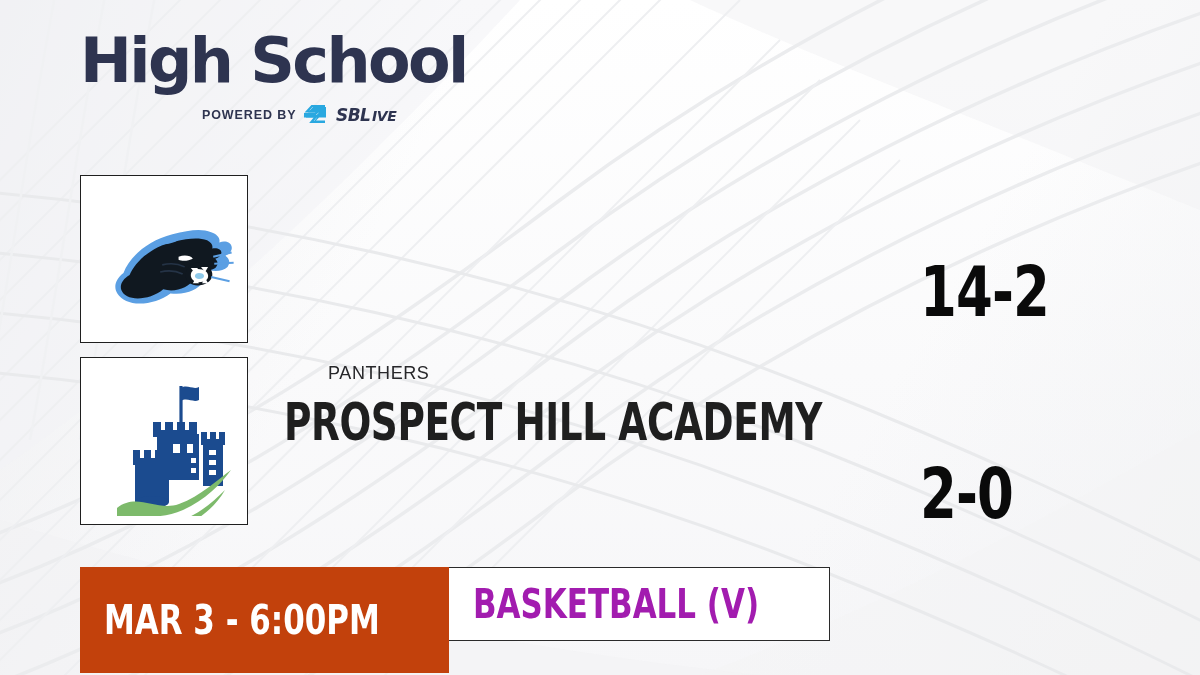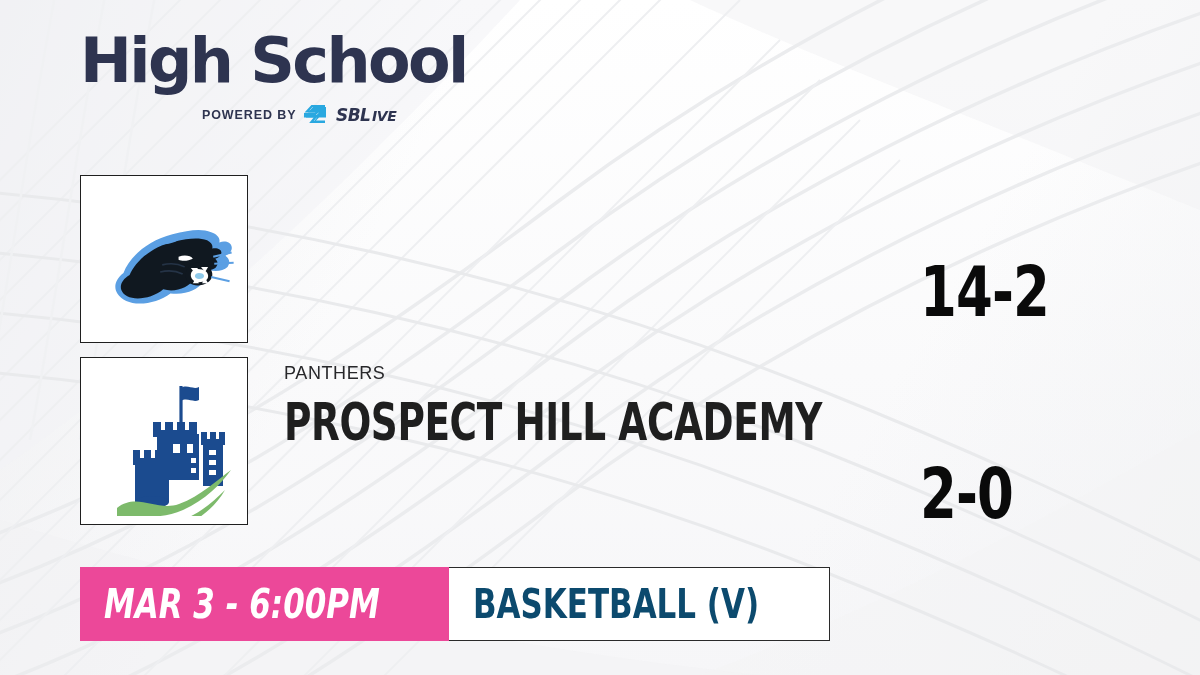--- a/index.html
+++ b/index.html
@@ -152,31 +152,30 @@
   
   .infobar {
     position: absolute;
     left: 80px;
     top: 567px;
     display: flex;
     align-items: stretch;
     z-index: 5;
   }
   .infobar-date {
-    background: #ec4899;
+    background: #c2410c;
     color: #ffffff;
     height: 74px;
     display: flex;
     align-items: center;
-    padding: 0 24px;
-    font-style: italic;
+    padding: 16px 24px;
   }
   .infobar-sport {
     background: #ffffff;
-    color: #0c4a6e;
+    color: #a21caf;
     height: 74px;
     display: flex;
     align-items: center;
     padding: 0 24px;
     border: 1.5px solid #2a2a2a;
     border-left: none;
     box-sizing: border-box;
   }
   .infobar-text {
     font-family: "DejaVu Sans Condensed", "Liberation Sans Narrow", "Liberation Sans", sans-serif;
@@ -380,21 +379,21 @@
             </g>
 
             <path d="M-4 124 C 16 108 36 128 58 120 C 80 112 96 96 110 86
                      C 100 100 84 116 62 126 C 38 137 16 130 -4 134 Z" fill="#7dba6b"></path>
             <path d="M6 142 C 26 128 46 142 66 134 C 82 127 94 116 104 106
                      C 96 120 82 134 62 142 C 40 151 22 146 6 149 Z" fill="#7dba6b"></path>
           </g>
         </svg>
       </div>
       <div class="team-text">
-        <div class="team-mascot" style="margin-top:0;margin-bottom:12px;">PANTHERS</div>
+        <div class="team-mascot" style="margin-top:0;margin-bottom:12px;margin-left:44px;">PANTHERS</div>
         <div class="team-name">PROSPECT HILL ACADEMY</div>
       </div>
     </div>
   </div>
 
   <div class="record record-a">14-2</div>
   <div class="record record-b">2-0</div>
 
   <div class="infobar">
     <div class="infobar-date">

